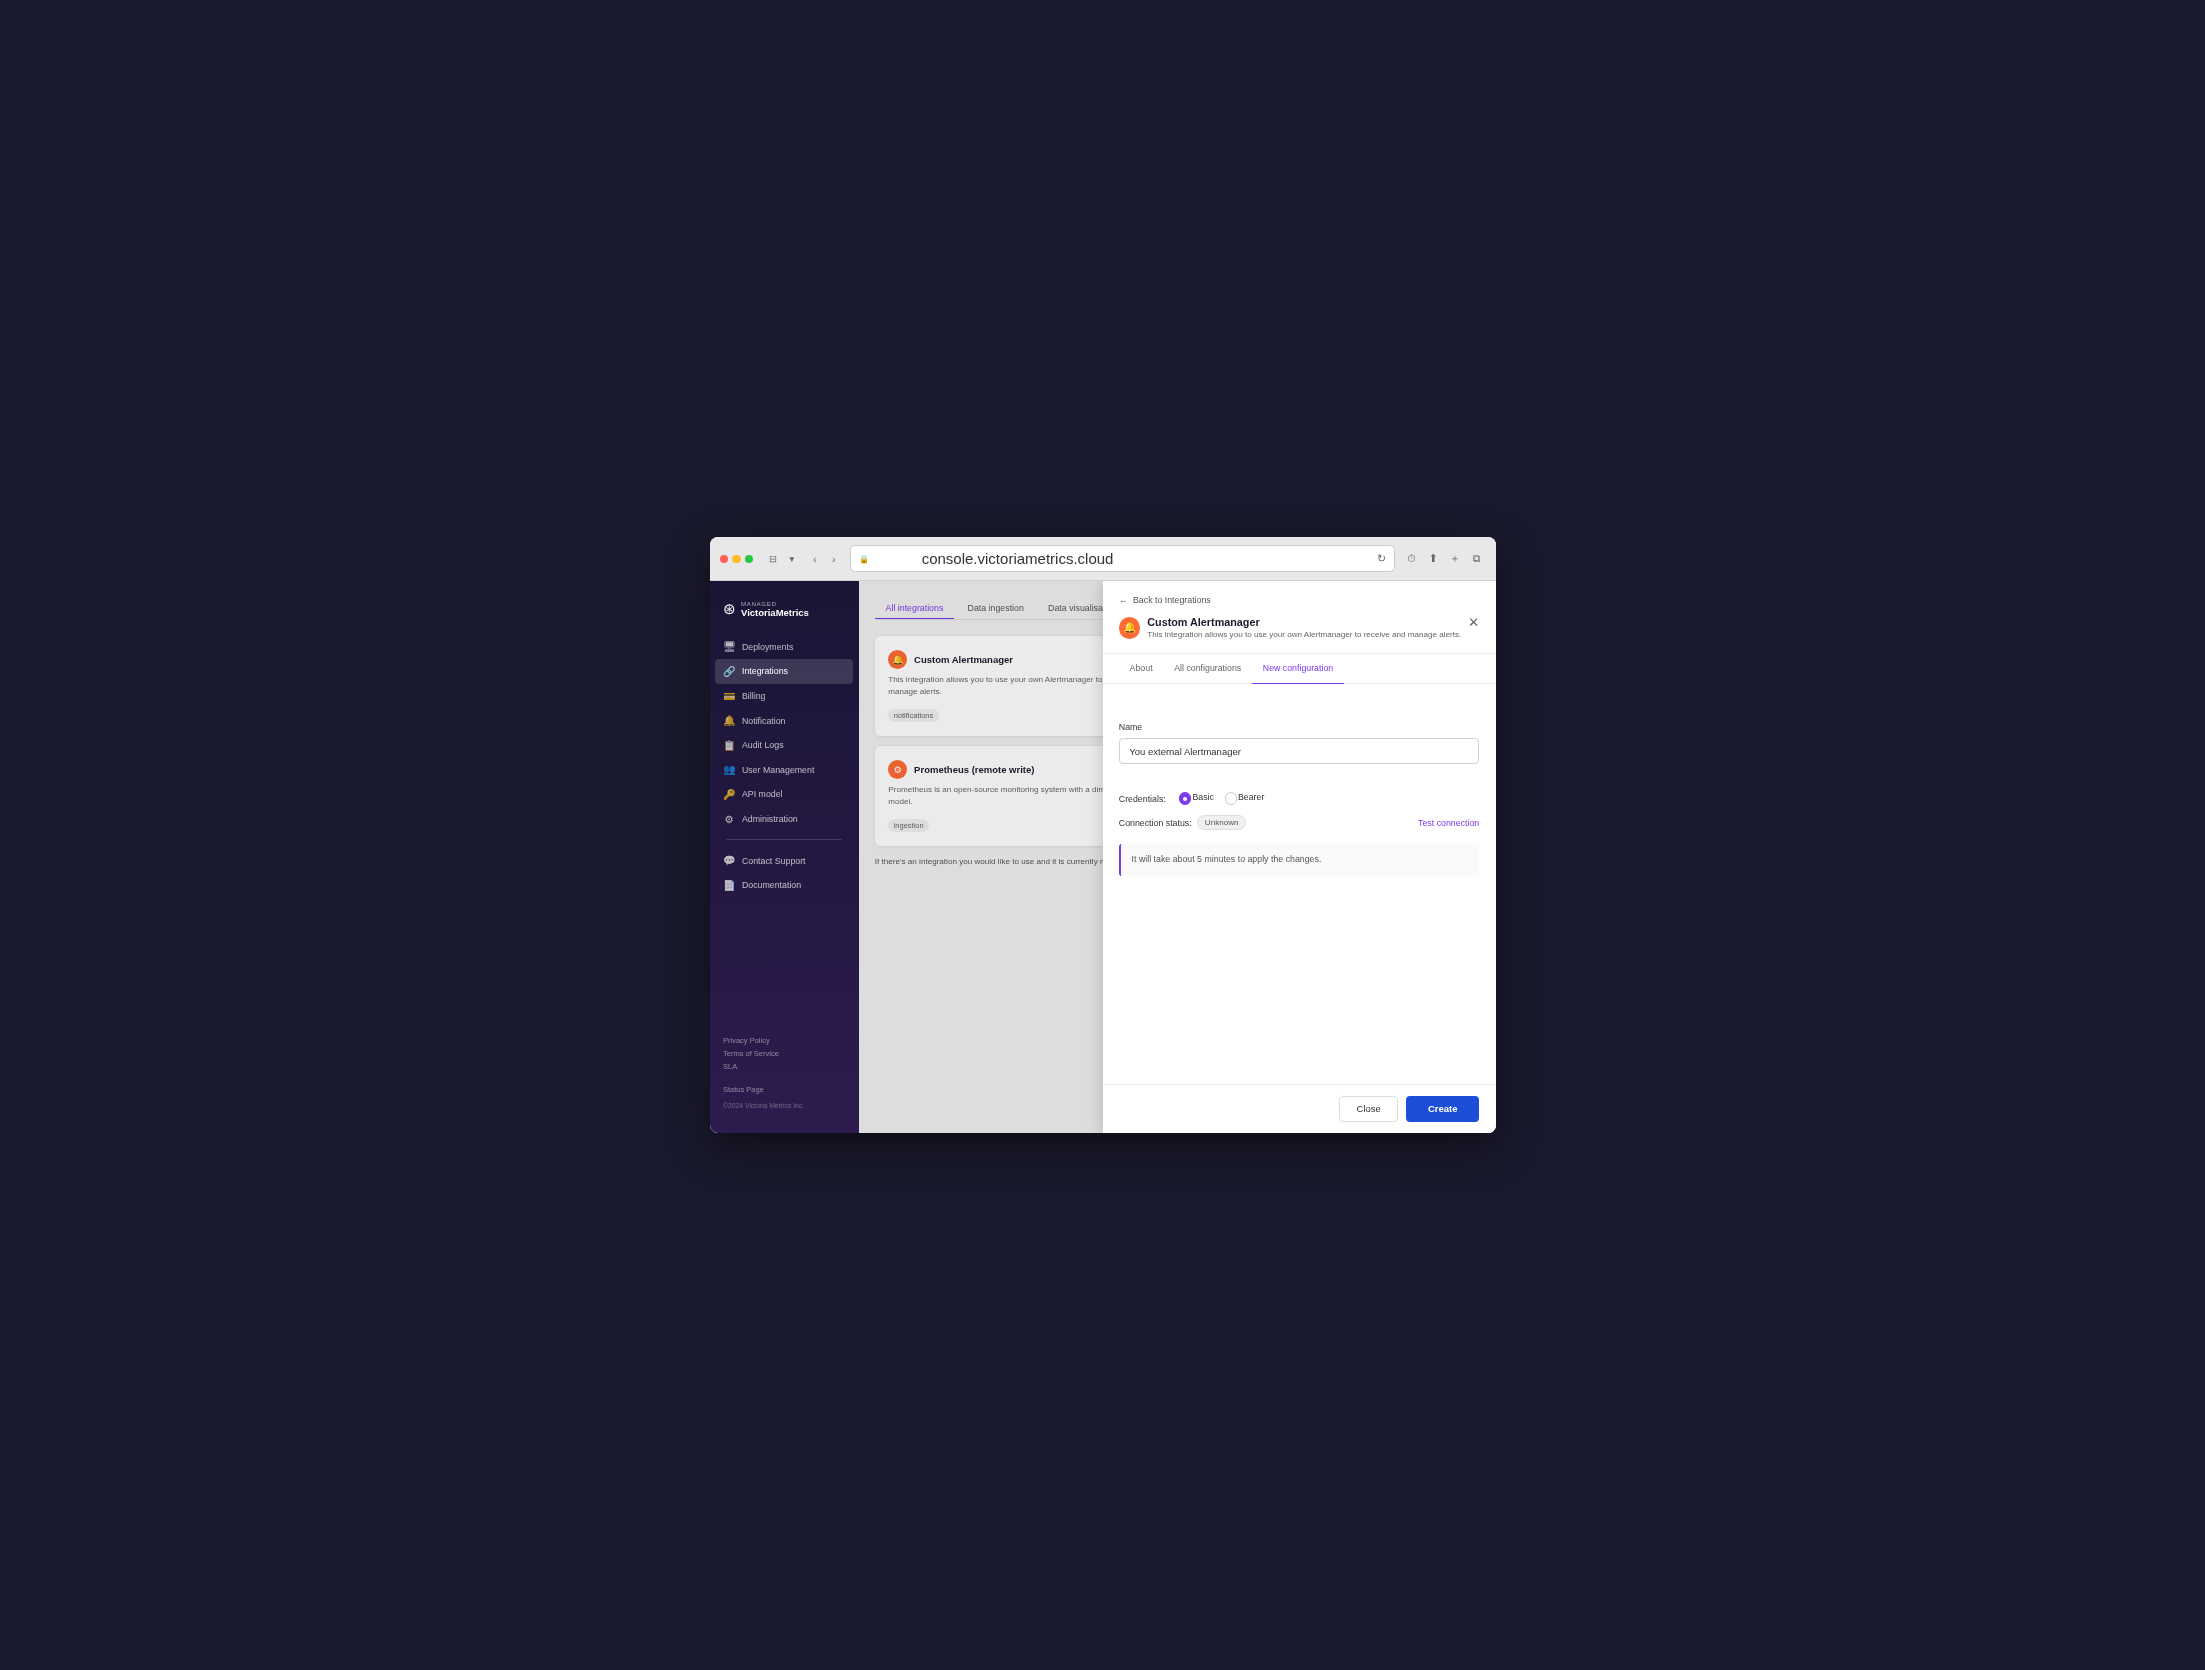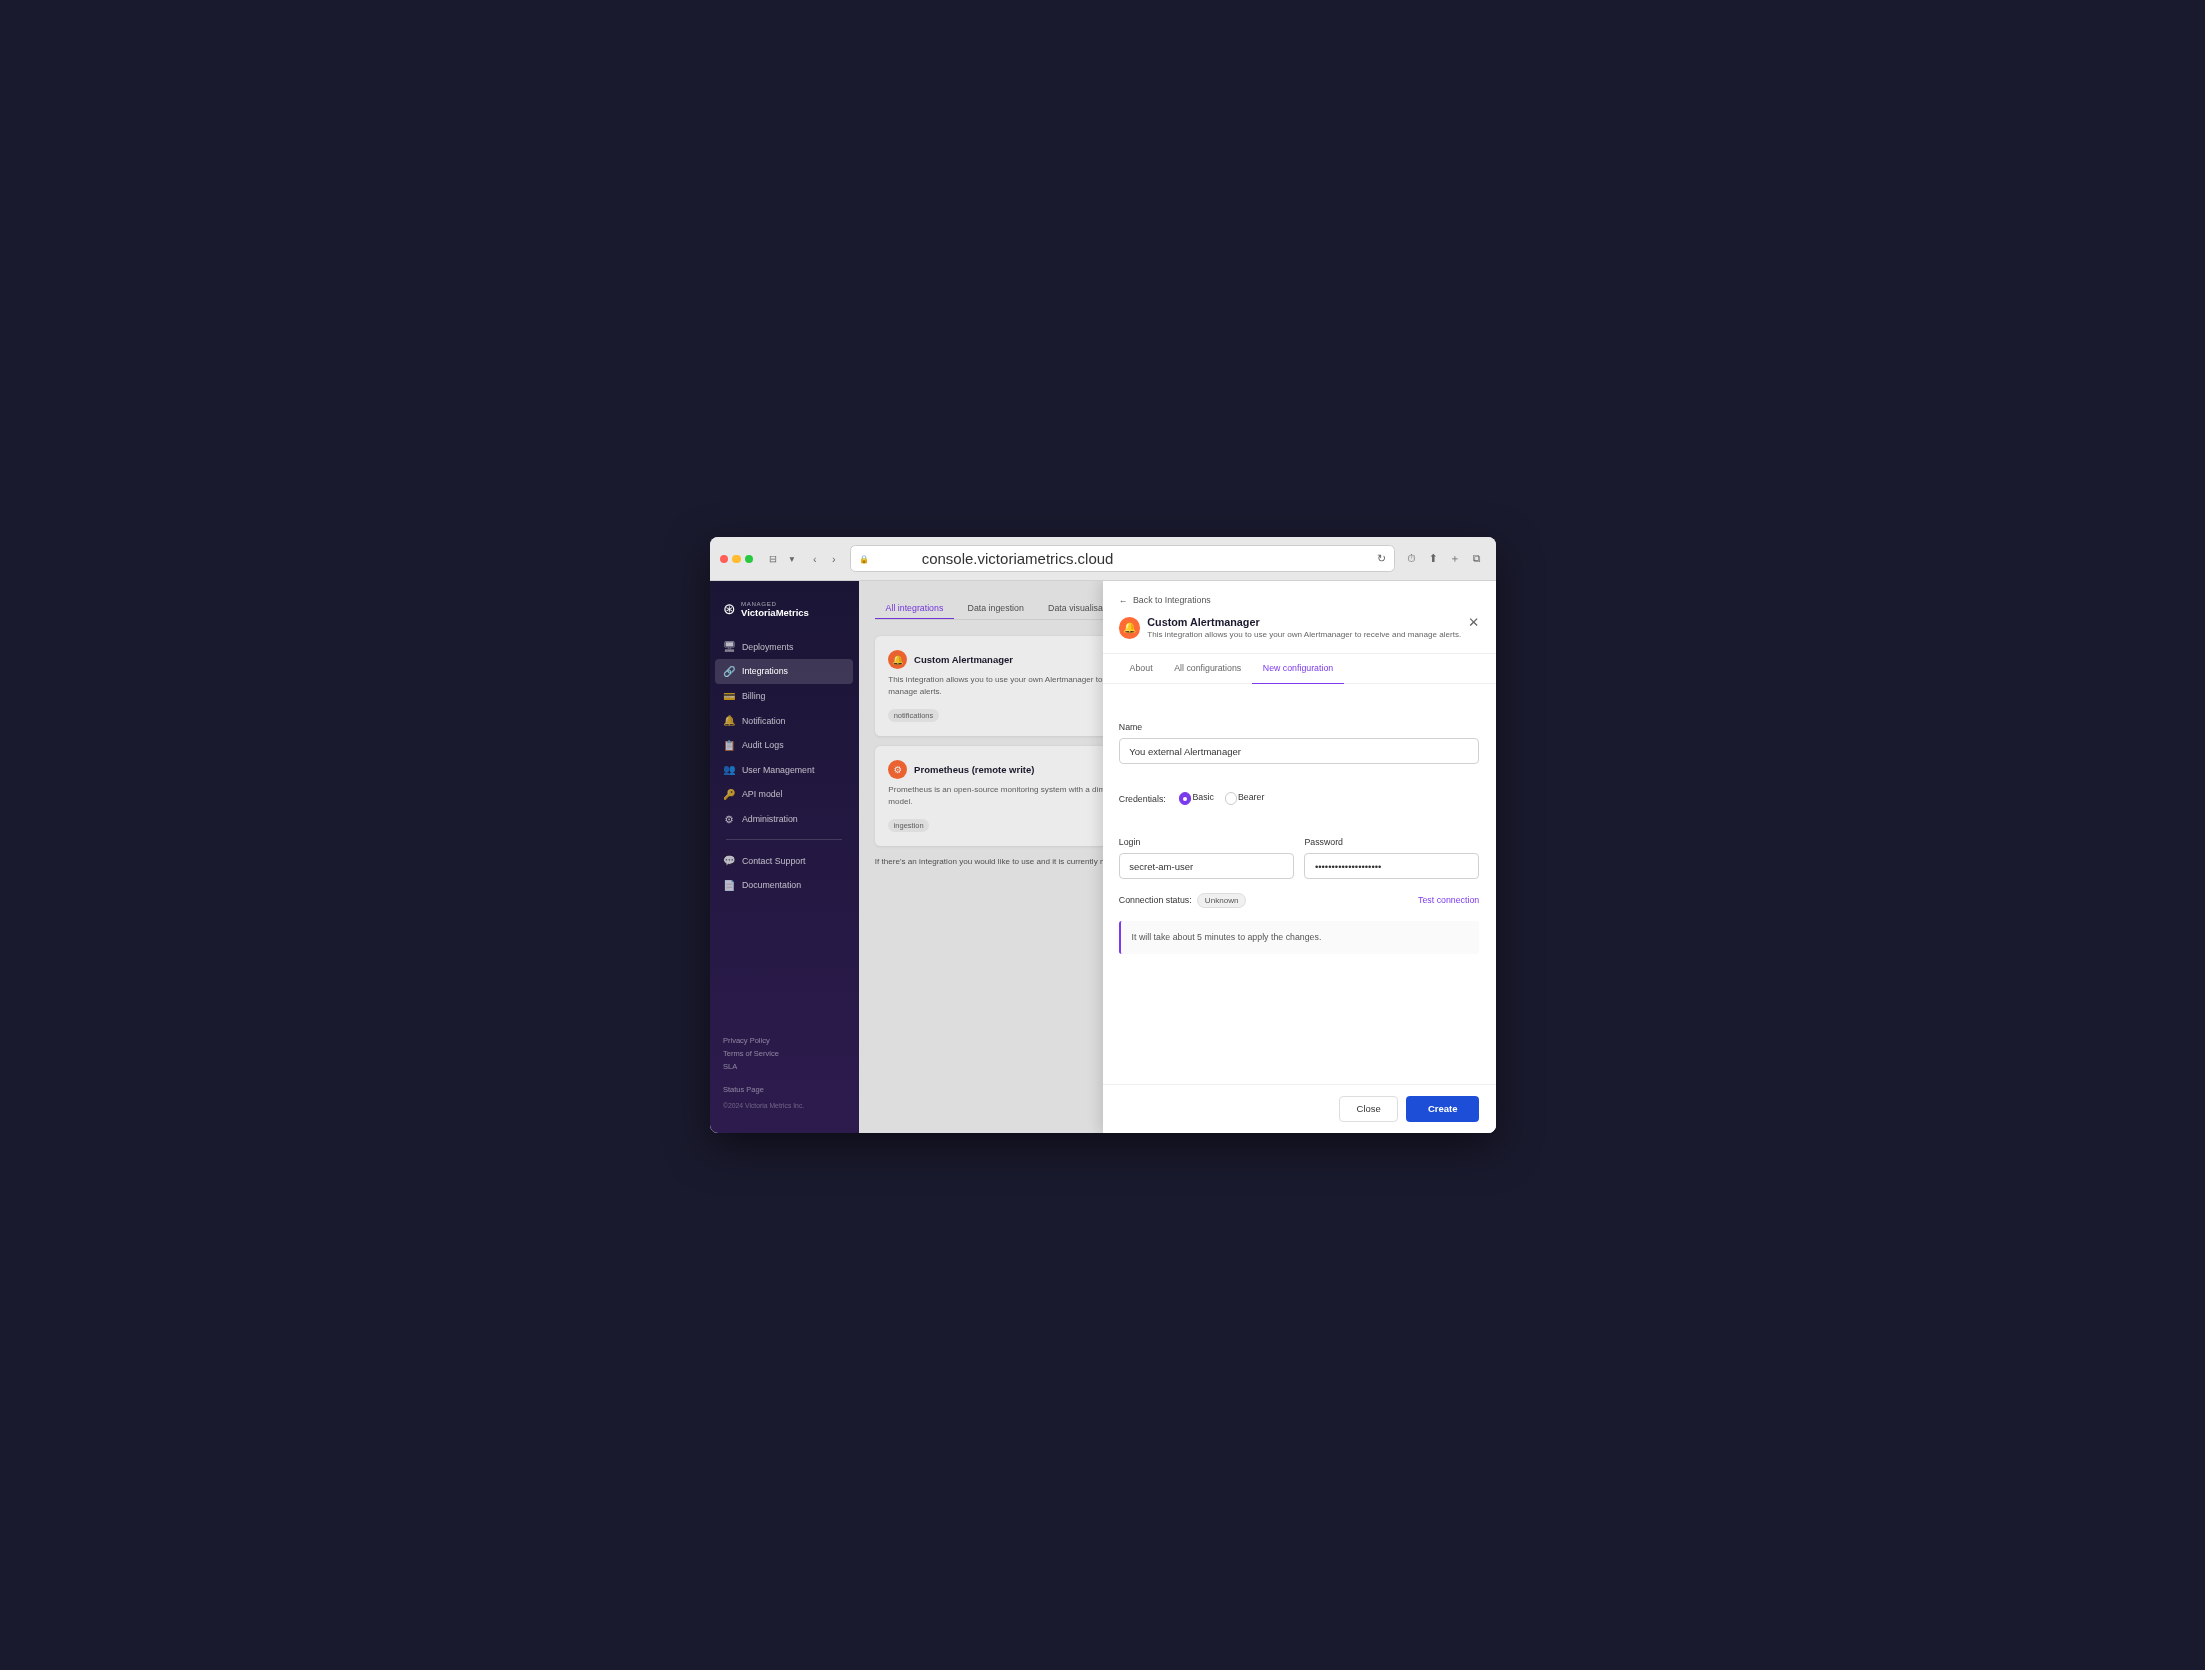--- a/index.html
+++ b/index.html
@@ -728,30 +728,20 @@
                 <div class="radio-circle checked"></div>
                 <span>Basic</span>
               </label>
               <label class="radio-option">
                 <div class="radio-circle"></div>
                 <span>Bearer</span>
               </label>
             </div>
           </div>
 
-          <div class="login-password-row">
-            <div class="form-group" style="margin-bottom:0;">
-              <div class="form-label">Login</div>
-              <input class="form-input" type="text" value="secret-am-user" style="">
-            </div>
-            <div class="form-group" style="margin-bottom:0;">
-              <div class="form-label">Password</div>
-              <input class="form-input" type="password" value="secretpassword123456" style="">
-            </div>
-          </div>
 
           <div class="connection-status-row">
             <div class="connection-status-left">
               <span>Connection status:</span>
               <span class="status-badge">Unknown</span>
             </div>
             <button class="test-connection-btn">Test connection</button>
           </div>
 
           <div class="info-box">

